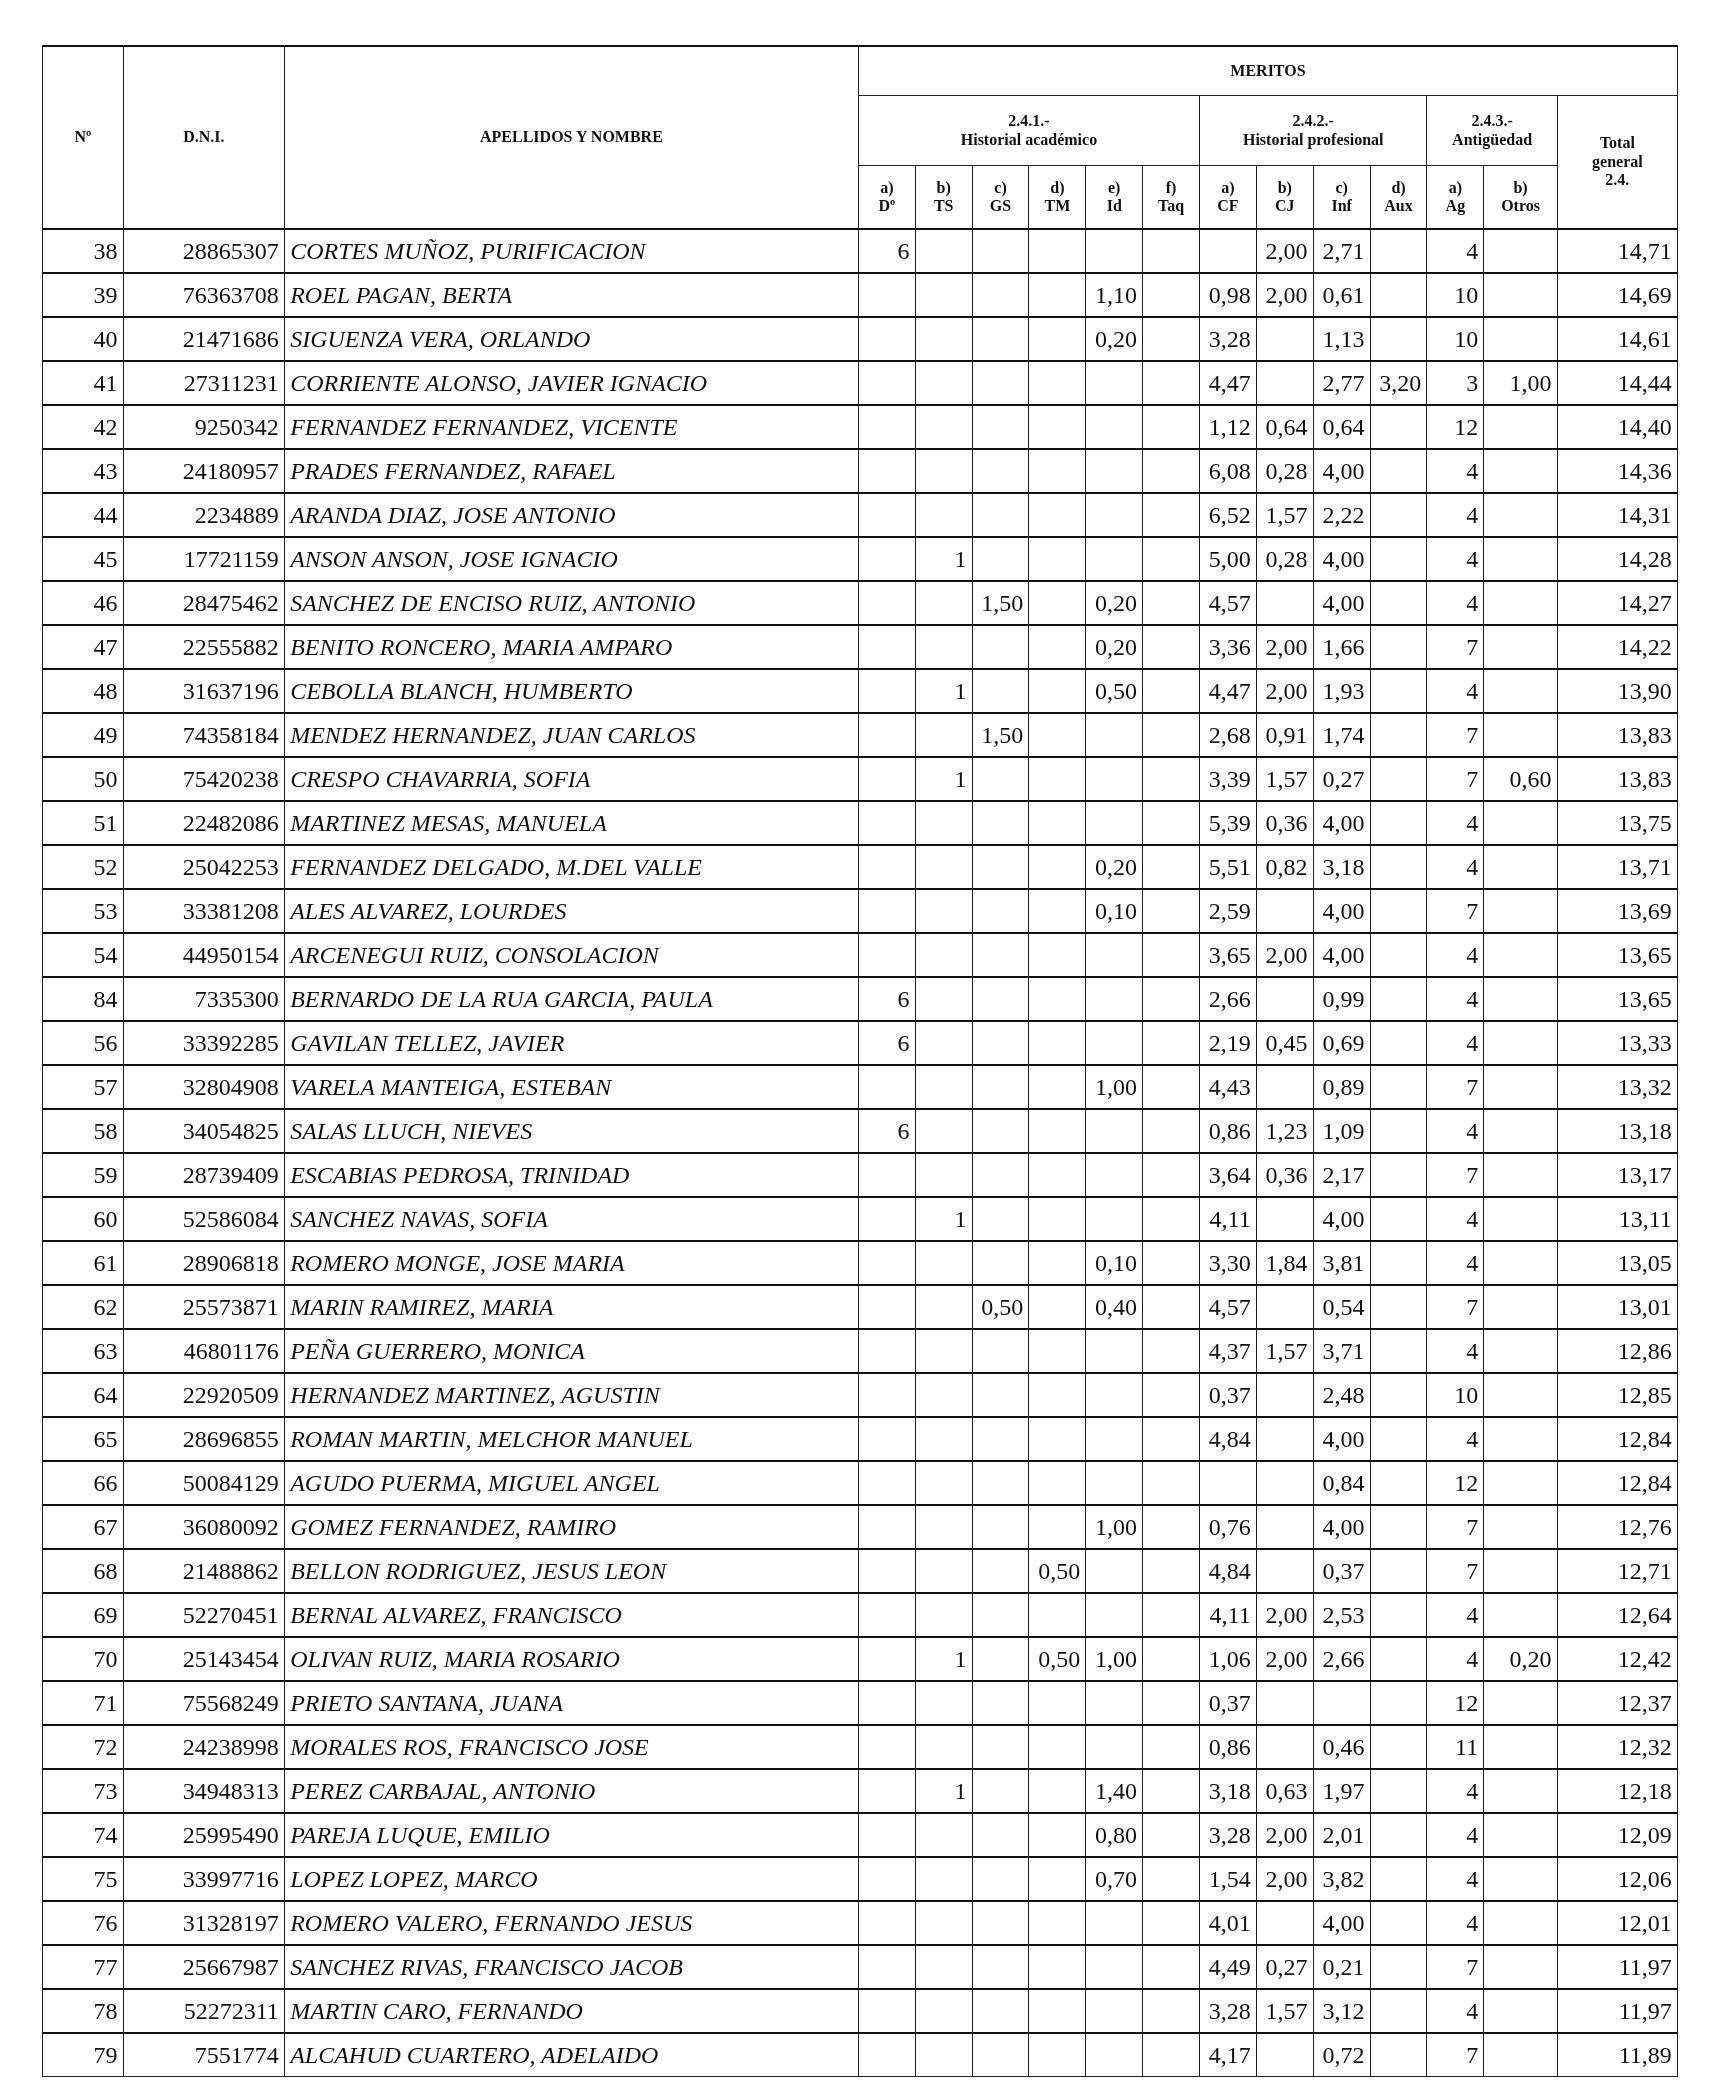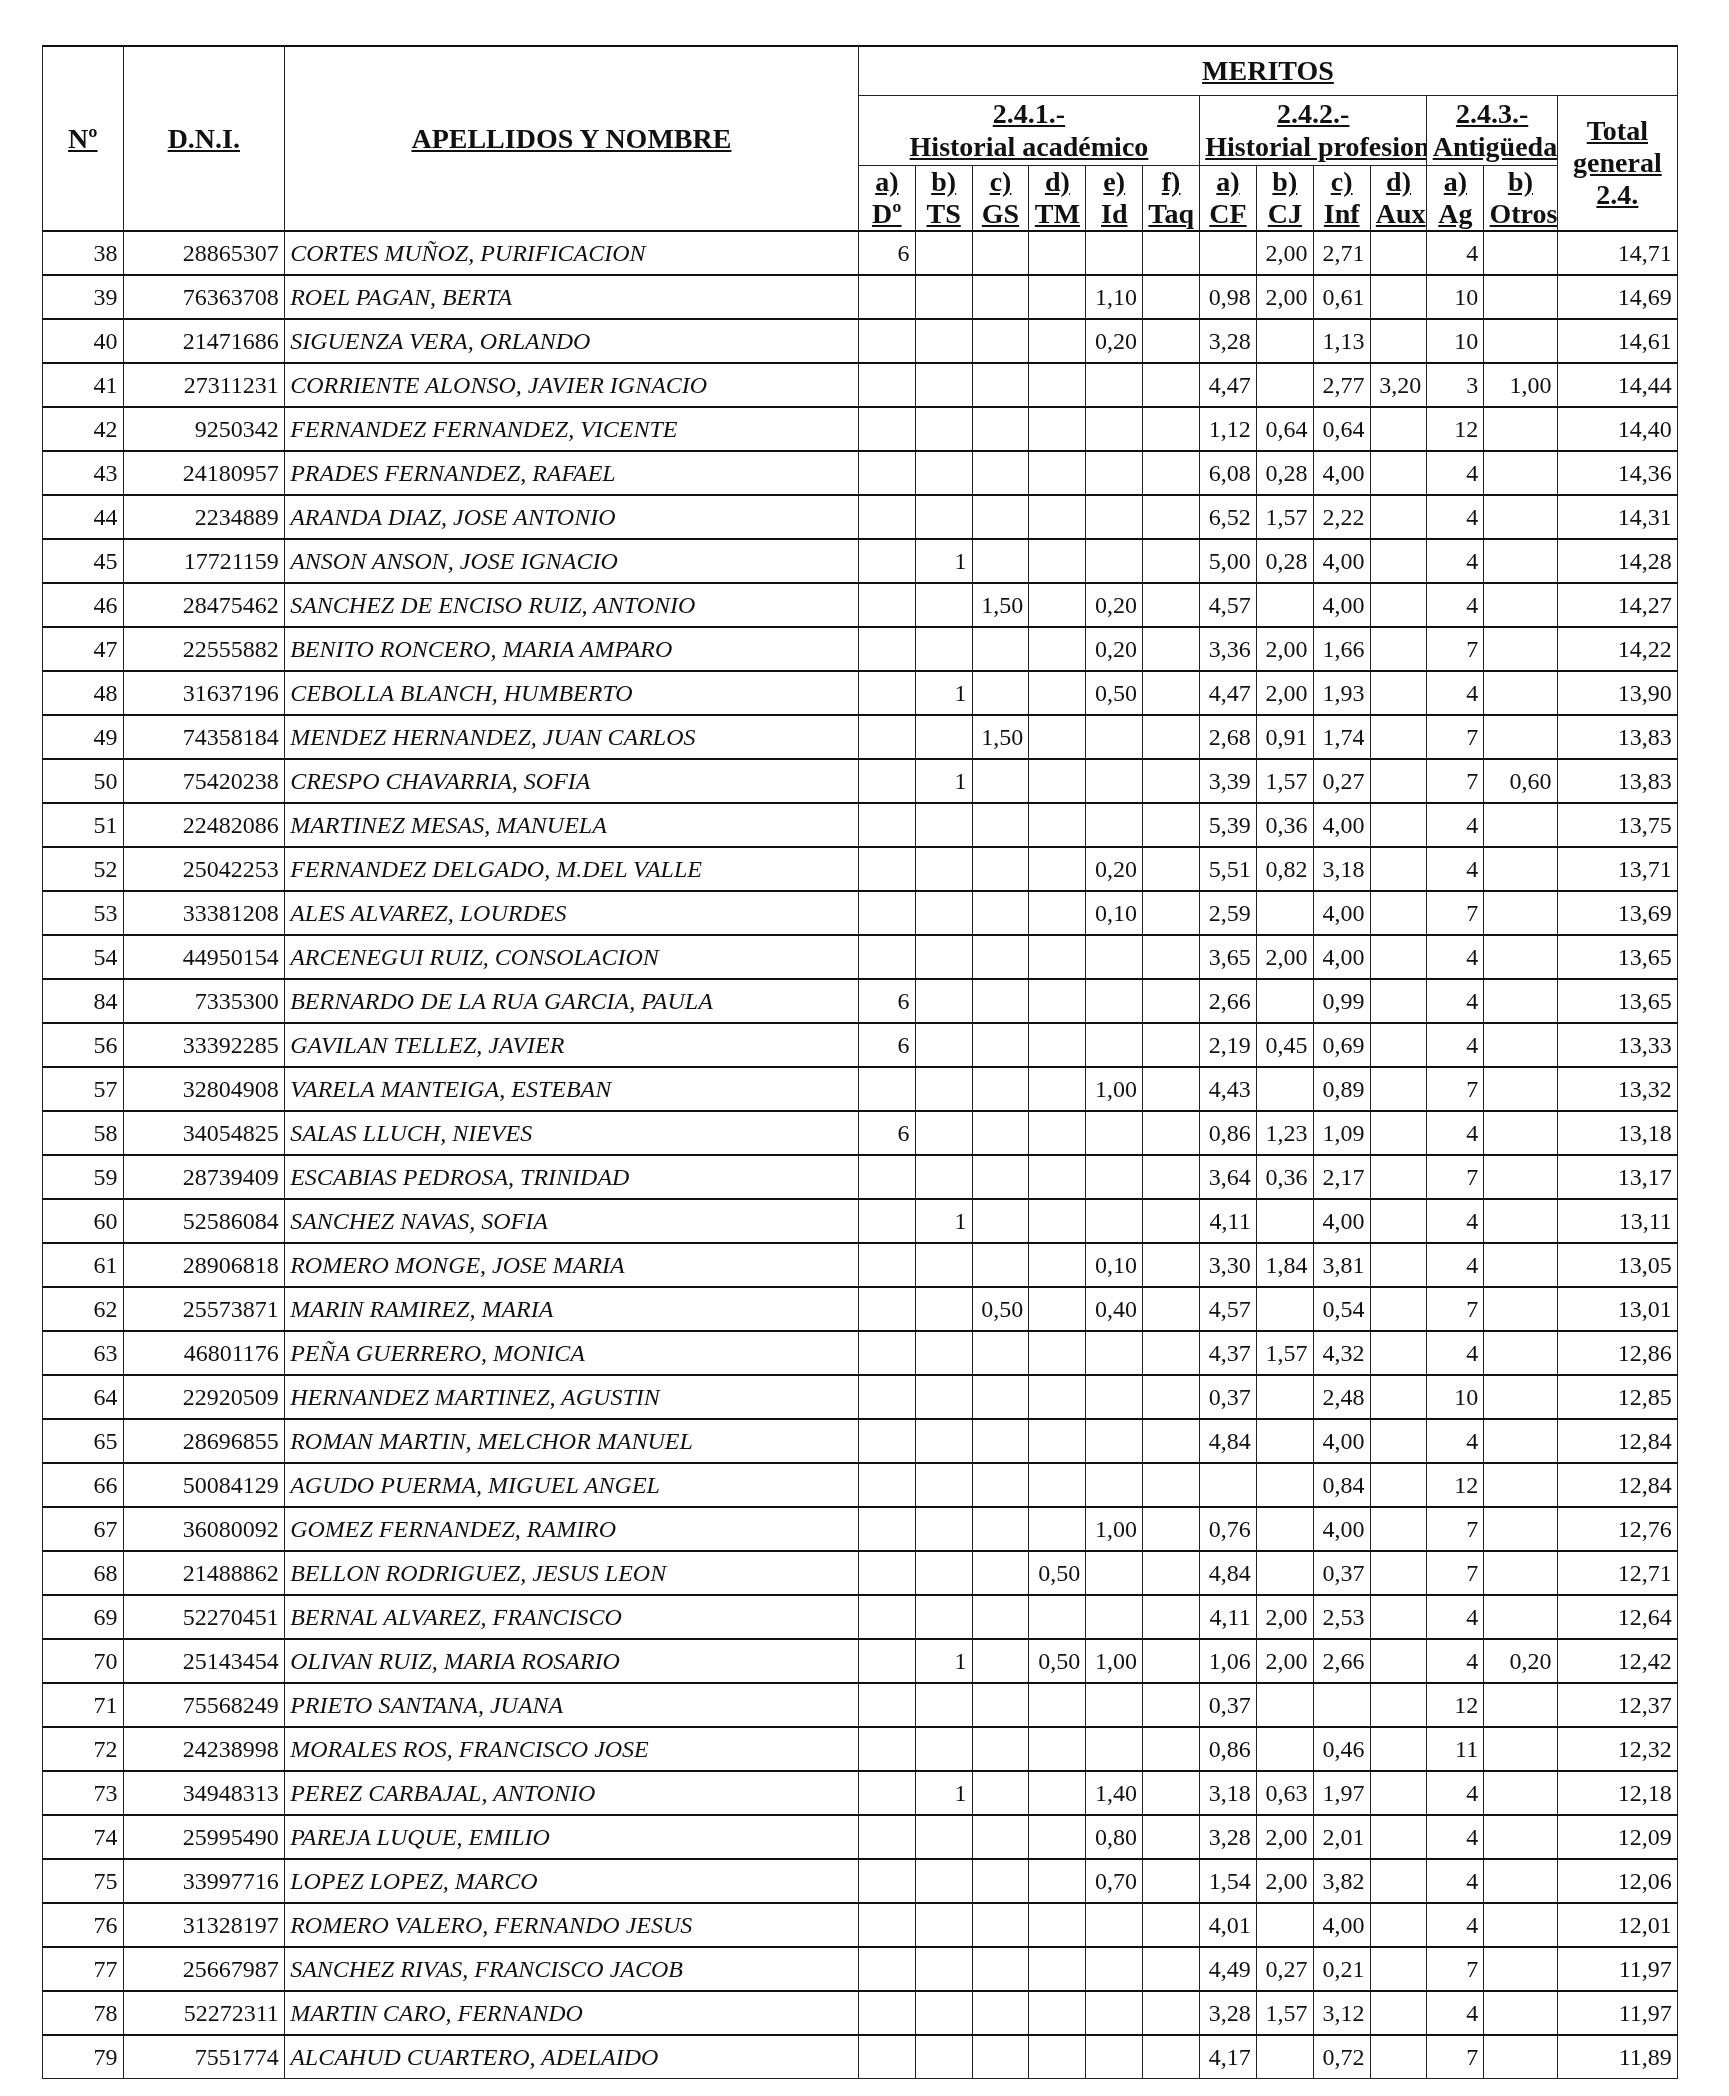--- a/index.html
+++ b/index.html
@@ -1,21 +1,21 @@
 <!DOCTYPE html>
 <html style="font-size:14px"><head>
 <meta charset="utf-8">
 <style>
   html, body { margin: 0; padding: 0; background: #ffffff; }
   body { width: 1729px; height: 2097px; position: relative; overflow: hidden;
          font-family: "Liberation Serif", "DejaVu Serif", serif; color: #111; }
   table.merits { position: absolute; left: 42px; top: 45px; border-collapse: collapse;
                  table-layout: fixed; width: 1636px; }
   table.merits td, table.merits th { border: 1.3px solid #222; padding: 0 5.2px; overflow: hidden; white-space: nowrap; }
-  table.merits thead th { font-weight: bold; text-align: center; font-size: 28px; line-height: 1.15; text-decoration: underline; }
+  table.merits thead th { font-weight: bold; text-align: center; font-size: 16px; line-height: 1.15; }
   th.meritos { height: 48px; border-bottom: 1.7px solid #111; }
   th.group { height: 69px; border-bottom: 1.7px solid #111; }
   th.sub { height: 62px; font-size: 22.5px; }
   table.merits thead tr:last-child th { border-bottom: 2.6px solid #111; }
   table.merits tbody td { height: 42px; font-size: 24px; text-align: right; border-top: 2.2px solid #111; }
   td.num { text-align: center; }
   td.name { text-align: left !important; padding-left: 5.2px; font-style: italic; }
   .top-rule { border-top: 2.6px solid #111 !important; }
 </style>
 </head>
@@ -573,21 +573,21 @@
         <td>46801176</td>
         <td class="name">PEÑA GUERRERO, MONICA</td>
         <td></td>
         <td></td>
         <td></td>
         <td></td>
         <td></td>
         <td></td>
         <td>4,37</td>
         <td>1,57</td>
-        <td>4,32</td>
+        <td>3,71</td>
         <td></td>
         <td>4</td>
         <td></td>
         <td>12,86</td>
       </tr>
       <tr>
         <td class="num">64</td>
         <td>22920509</td>
         <td class="name">HERNANDEZ MARTINEZ, AGUSTIN</td>
         <td></td>

